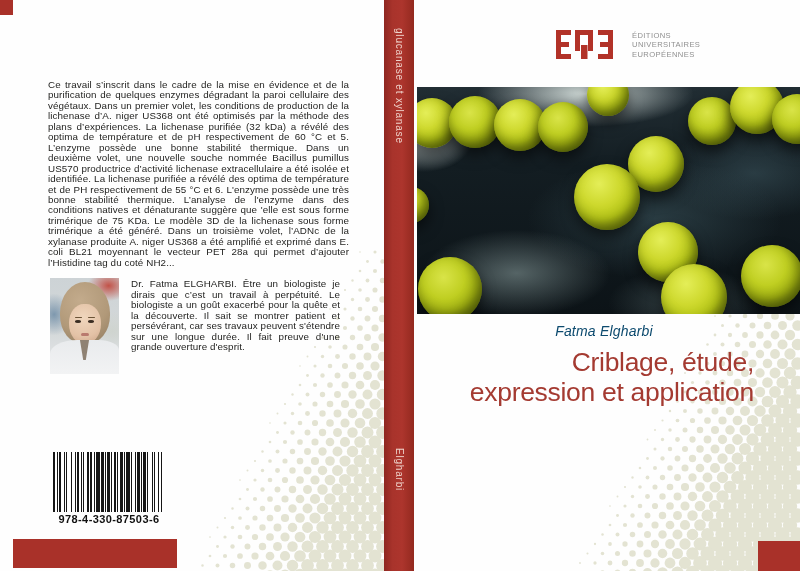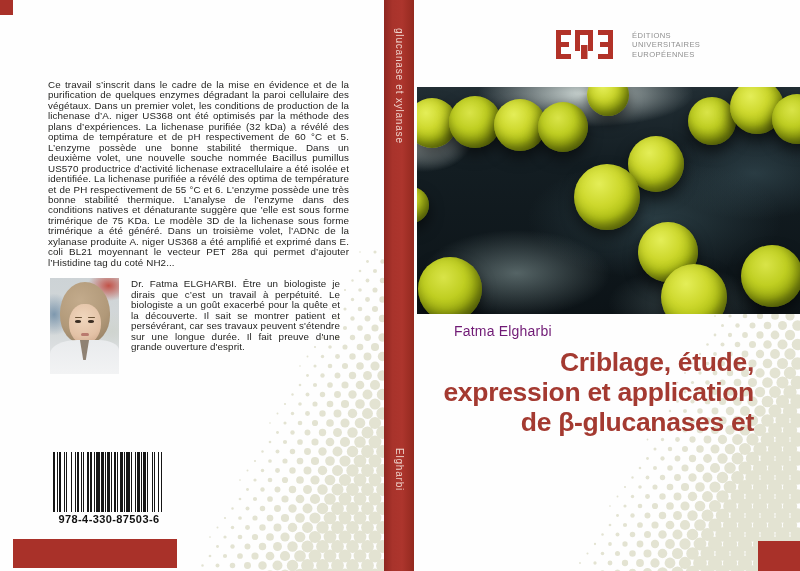--- a/index.html
+++ b/index.html
@@ -106,26 +106,26 @@
   }
   .sphere {
     position:absolute; border-radius:50%;
     background:radial-gradient(circle at 38% 30%, #e4ee58 0%, #ced92e 34%, #b5c517 58%, #87960e 80%, #535f08 100%);
     box-shadow:0 7px 14px rgba(0,0,0,0.55), inset -4px -6px 12px rgba(40,48,4,0.55);
   }
   .sphere.alt {
     background:radial-gradient(circle at 40% 32%, #d9e448 0%, #c0cf22 36%, #a3b312 60%, #74840c 82%, #465206 100%);
   }
   .front-author {
-    position:absolute; right:46px; top:323px; width:300px; text-align:left;
-    font-size:14px; color:#701a75; z-index:2; letter-spacing:0.2px;
+    position:absolute; right:46px; top:323px; width:300px; text-align:center;
+    font-size:14px; color:#0c4a6e; z-index:2; letter-spacing:0.2px;font-style:italic;
   }
   .title {
     position:absolute; right:46px; top:347px; width:360px; text-align:right;
-    font-size:26.5px; line-height:30px; font-weight:700;
+    font-size:26.5px; line-height:30px; font-weight:400;
     color:var(--title-red,#a43a31); z-index:2; letter-spacing:-0.3px;
   }
   .title span { display:block; }
   .corner-square {
     position:absolute; left:758px; top:541px; width:42px; height:30px;
     background:var(--red,#a93129); z-index:2;
   }
 </style>
 </head>
 <body>
@@ -826,18 +826,17 @@
       <div class="sphere" style="left: 221px; top: 135px; width: 60px; height: 60px;"></div>
       <div class="sphere alt" style="left: 324px; top: 158px; width: 62px; height: 62px;"></div>
       <div class="sphere" style="left: 244px; top: 177px; width: 66px; height: 66px;"></div>
     </div>
 
   <div class="front-author">Fatma Elgharbi</div>
 
   <h1 class="title">
     <span>Criblage, étude,</span>
     <span>expression et application</span>
-    <span>de β-glucanases et</span>
   </h1>
 
   <div class="corner-square"></div>
 
 </div>
 
 </body></html>

